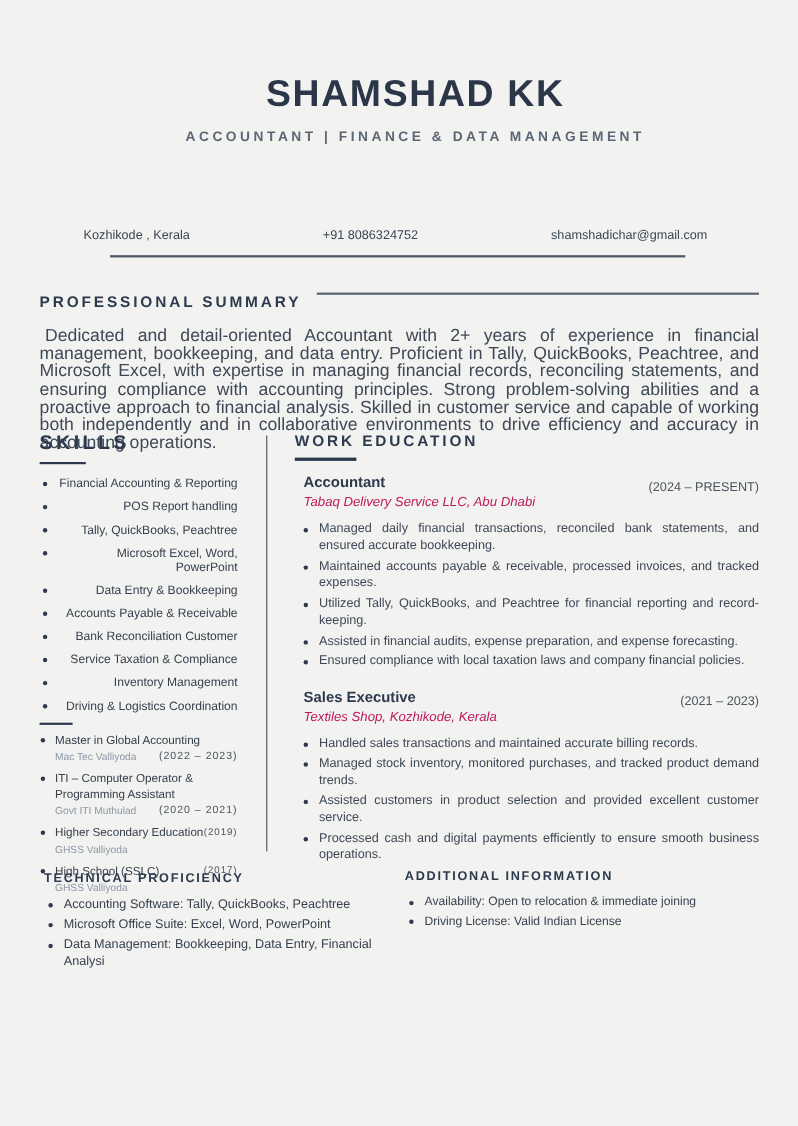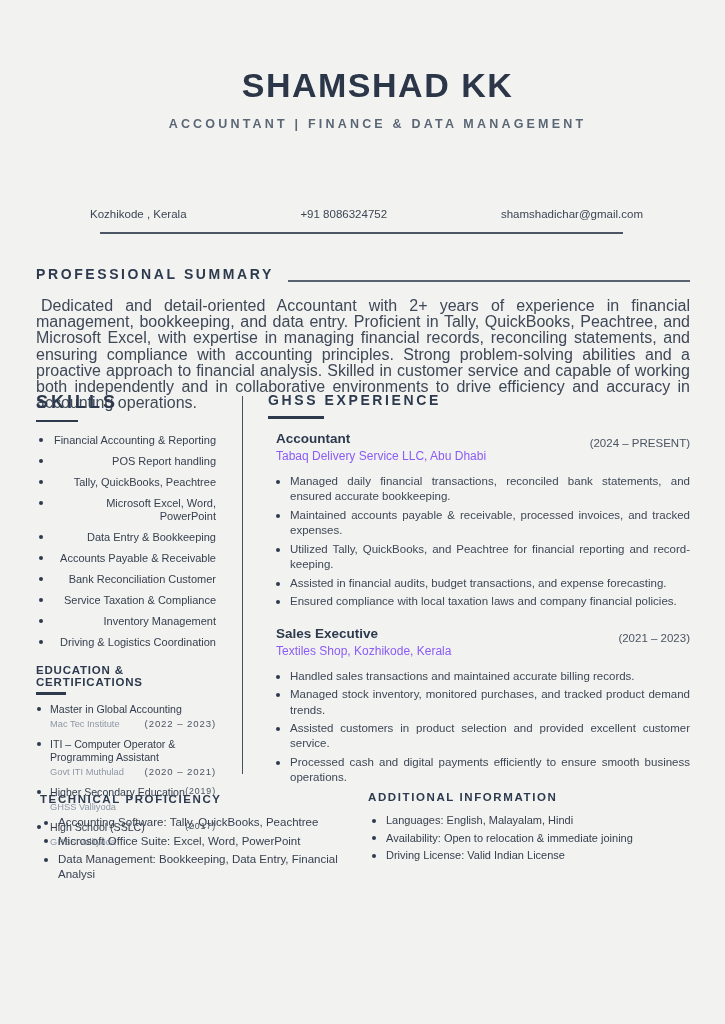--- a/index.html
+++ b/index.html
@@ -30,33 +30,33 @@
     font-size: 12.5px;
     letter-spacing: 3.2px;
     color: #414e60;
     font-weight: bold;
     opacity: .85;
   }
 
   
   .contact {
     position: absolute;
-    top: 208px; left: 90px; right: 82px;
+    top: 208px; left: 76px; right: 82px;
     display: flex; justify-content: space-between; align-items: center;
     font-size: 11.5px; color: #3c4654;
   }
   .contact-rule {
     position: absolute;
     top: 232px; left: 100px; width: 523px; height: 2px;
     background: #4b5563;
   }
 
   
   .summary { position: absolute; top: 266px; left: 36px; width: 654px; }
-  .summary-head-row { display: flex; align-items: flex-end; }
+  .summary-head-row { display: flex; align-items: flex-start; }
   .sec-title {
     margin: 0;
     font-size: 14px; font-weight: bold; letter-spacing: 2.6px;
     color: #2d3a4e;
   }
   .head-rule { flex: 1; height: 2px; background: #59636f; margin-left: 14px; }
   .summary-text {
     margin: 16px 0 0 0;
     font-size: 16px; line-height: 16.2px;
     text-align: justify; text-indent: 5px;
@@ -106,21 +106,21 @@
   .edu-list .edu-item:nth-child(3) .edu-item-date { top: 0; font-size: 8.8px; }
   .edu-list .edu-item:nth-child(4) .edu-item-date { top: 0; font-size: 8.8px; }
 
   
   .right-col { position: absolute; left: 268px; top: 392px; width: 422px; }
   .we-title { margin: 0; font-size: 14px; font-weight: bold; letter-spacing: 2.6px; color: #2d3a4e; }
   .we-underline { width: 56px; height: 3px; background: #2d3a4e; margin-top: 8px; }
   .job { margin-top: 12px; }
   .job-head { display: flex; justify-content: space-between; padding-left: 8px; }
   .job-title { font-size: 13.5px; font-weight: bold; color: #2d3a4e; }
-  .job-company { font-size: 12px; color: #8b5cf6; margin-top: 3px; }
+  .job-company { font-size: 12px; color: #be185d; margin-top: 3px; font-style: italic; }
   .job-date { font-size: 11.5px; color: #4a5560; margin-top: 6px; white-space: nowrap; }
   ul.job-bullets { list-style: none; margin: 11px 0 0 0; padding: 0 0 0 4px; }
   ul.job-bullets li {
     position: relative; padding-left: 18px; margin-bottom: 3.5px;
     font-size: 11.5px; line-height: 15.2px; text-align: justify; color: #3e4856;
   }
   ul.job-bullets li::before {
     content: ""; position: absolute; left: 4px; top: 6px;
     width: 4px; height: 4px; border-radius: 50%; background: #2d3a4e;
   }
@@ -181,27 +181,26 @@
         <li><span>Tally, QuickBooks, Peachtree</span></li>
         <li><span>Microsoft Excel, Word, PowerPoint</span></li>
         <li><span>Data Entry &amp; Bookkeeping</span></li>
         <li><span>Accounts Payable &amp; Receivable</span></li>
         <li><span>Bank Reconciliation Customer</span></li>
         <li><span>Service Taxation &amp; Compliance</span></li>
         <li><span>Inventory Management</span></li>
         <li><span>Driving &amp; Logistics Coordination</span></li>
       </ul>
 
-    <h3 class="edu-title-head">EDUCATION &amp; CERTIFICATIONS</h3>
     <div class="edu-underline"></div>
     <div class="edu-list">
 
     <div class="edu-item">
         <div class="edu-item-title">Master in Global Accounting</div>
-        <div class="edu-item-inst">Mac Tec Institute</div>
+        <div class="edu-item-inst">Mac Tec Valliyoda</div>
         <div class="edu-item-date">(2022 – 2023)</div>
       </div>
         <div class="edu-item">
         <div class="edu-item-title">ITI – Computer Operator &amp; Programming Assistant</div>
         <div class="edu-item-inst">Govt ITI Muthulad</div>
         <div class="edu-item-date">(2020 – 2021)</div>
       </div>
         <div class="edu-item">
         <div class="edu-item-title">Higher Secondary Education</div>
         <div class="edu-item-inst">GHSS Valliyoda</div>
@@ -209,37 +208,37 @@
       </div>
         <div class="edu-item">
         <div class="edu-item-title">High School (SSLC)</div>
         <div class="edu-item-inst">GHSS Valliyoda</div>
         <div class="edu-item-date">(2017)</div>
       </div>
       </div>
   </aside>
 
   <main class="right-col">
-    <h2 class="we-title">GHSS EXPERIENCE</h2>
+    <h2 class="we-title">WORK EDUCATION</h2>
     <div class="we-underline"></div>
 
     <div class="job">
       <div class="job-head">
         <div>
           <div class="job-title">Accountant</div>
           <div class="job-company">Tabaq Delivery Service LLC, Abu Dhabi</div>
         </div>
         <div class="job-date">(2024 – PRESENT)</div>
       </div>
       <ul class="job-bullets">
 
       <li><span>Managed daily financial transactions, reconciled bank statements, and ensured accurate bookkeeping.</span></li>
           <li><span>Maintained accounts payable &amp; receivable, processed invoices, and tracked expenses.</span></li>
           <li><span>Utilized Tally, QuickBooks, and Peachtree for financial reporting and record-keeping.</span></li>
-          <li><span>Assisted in financial audits, budget transactions, and expense forecasting.</span></li>
+          <li><span>Assisted in financial audits, expense preparation, and expense forecasting.</span></li>
           <li><span>Ensured compliance with local taxation laws and company financial policies.</span></li>
         </ul>
     </div>
 
     <div class="job job2">
       <div class="job-head">
         <div>
           <div class="job-title">Sales Executive</div>
           <div class="job-company">Textiles Shop, Kozhikode, Kerala</div>
         </div>
@@ -262,19 +261,18 @@
     <li><span>Accounting Software: Tally, QuickBooks, Peachtree</span></li>
         <li><span>Microsoft Office Suite: Excel, Word, PowerPoint</span></li>
         <li><span>Data Management: Bookkeeping, Data Entry, Financial Analysi</span></li>
       </ul>
   </section>
 
   <section class="bottom-right">
     <h3 class="bottom-title">ADDITIONAL INFORMATION</h3>
     <ul class="bottom-list">
 
-    <li><span>Languages: English, Malayalam, Hindi</span></li>
         <li><span>Availability: Open to relocation &amp; immediate joining</span></li>
         <li><span>Driving License: Valid Indian License</span></li>
       </ul>
   </section>
 
 </div>
 
 </body></html>

